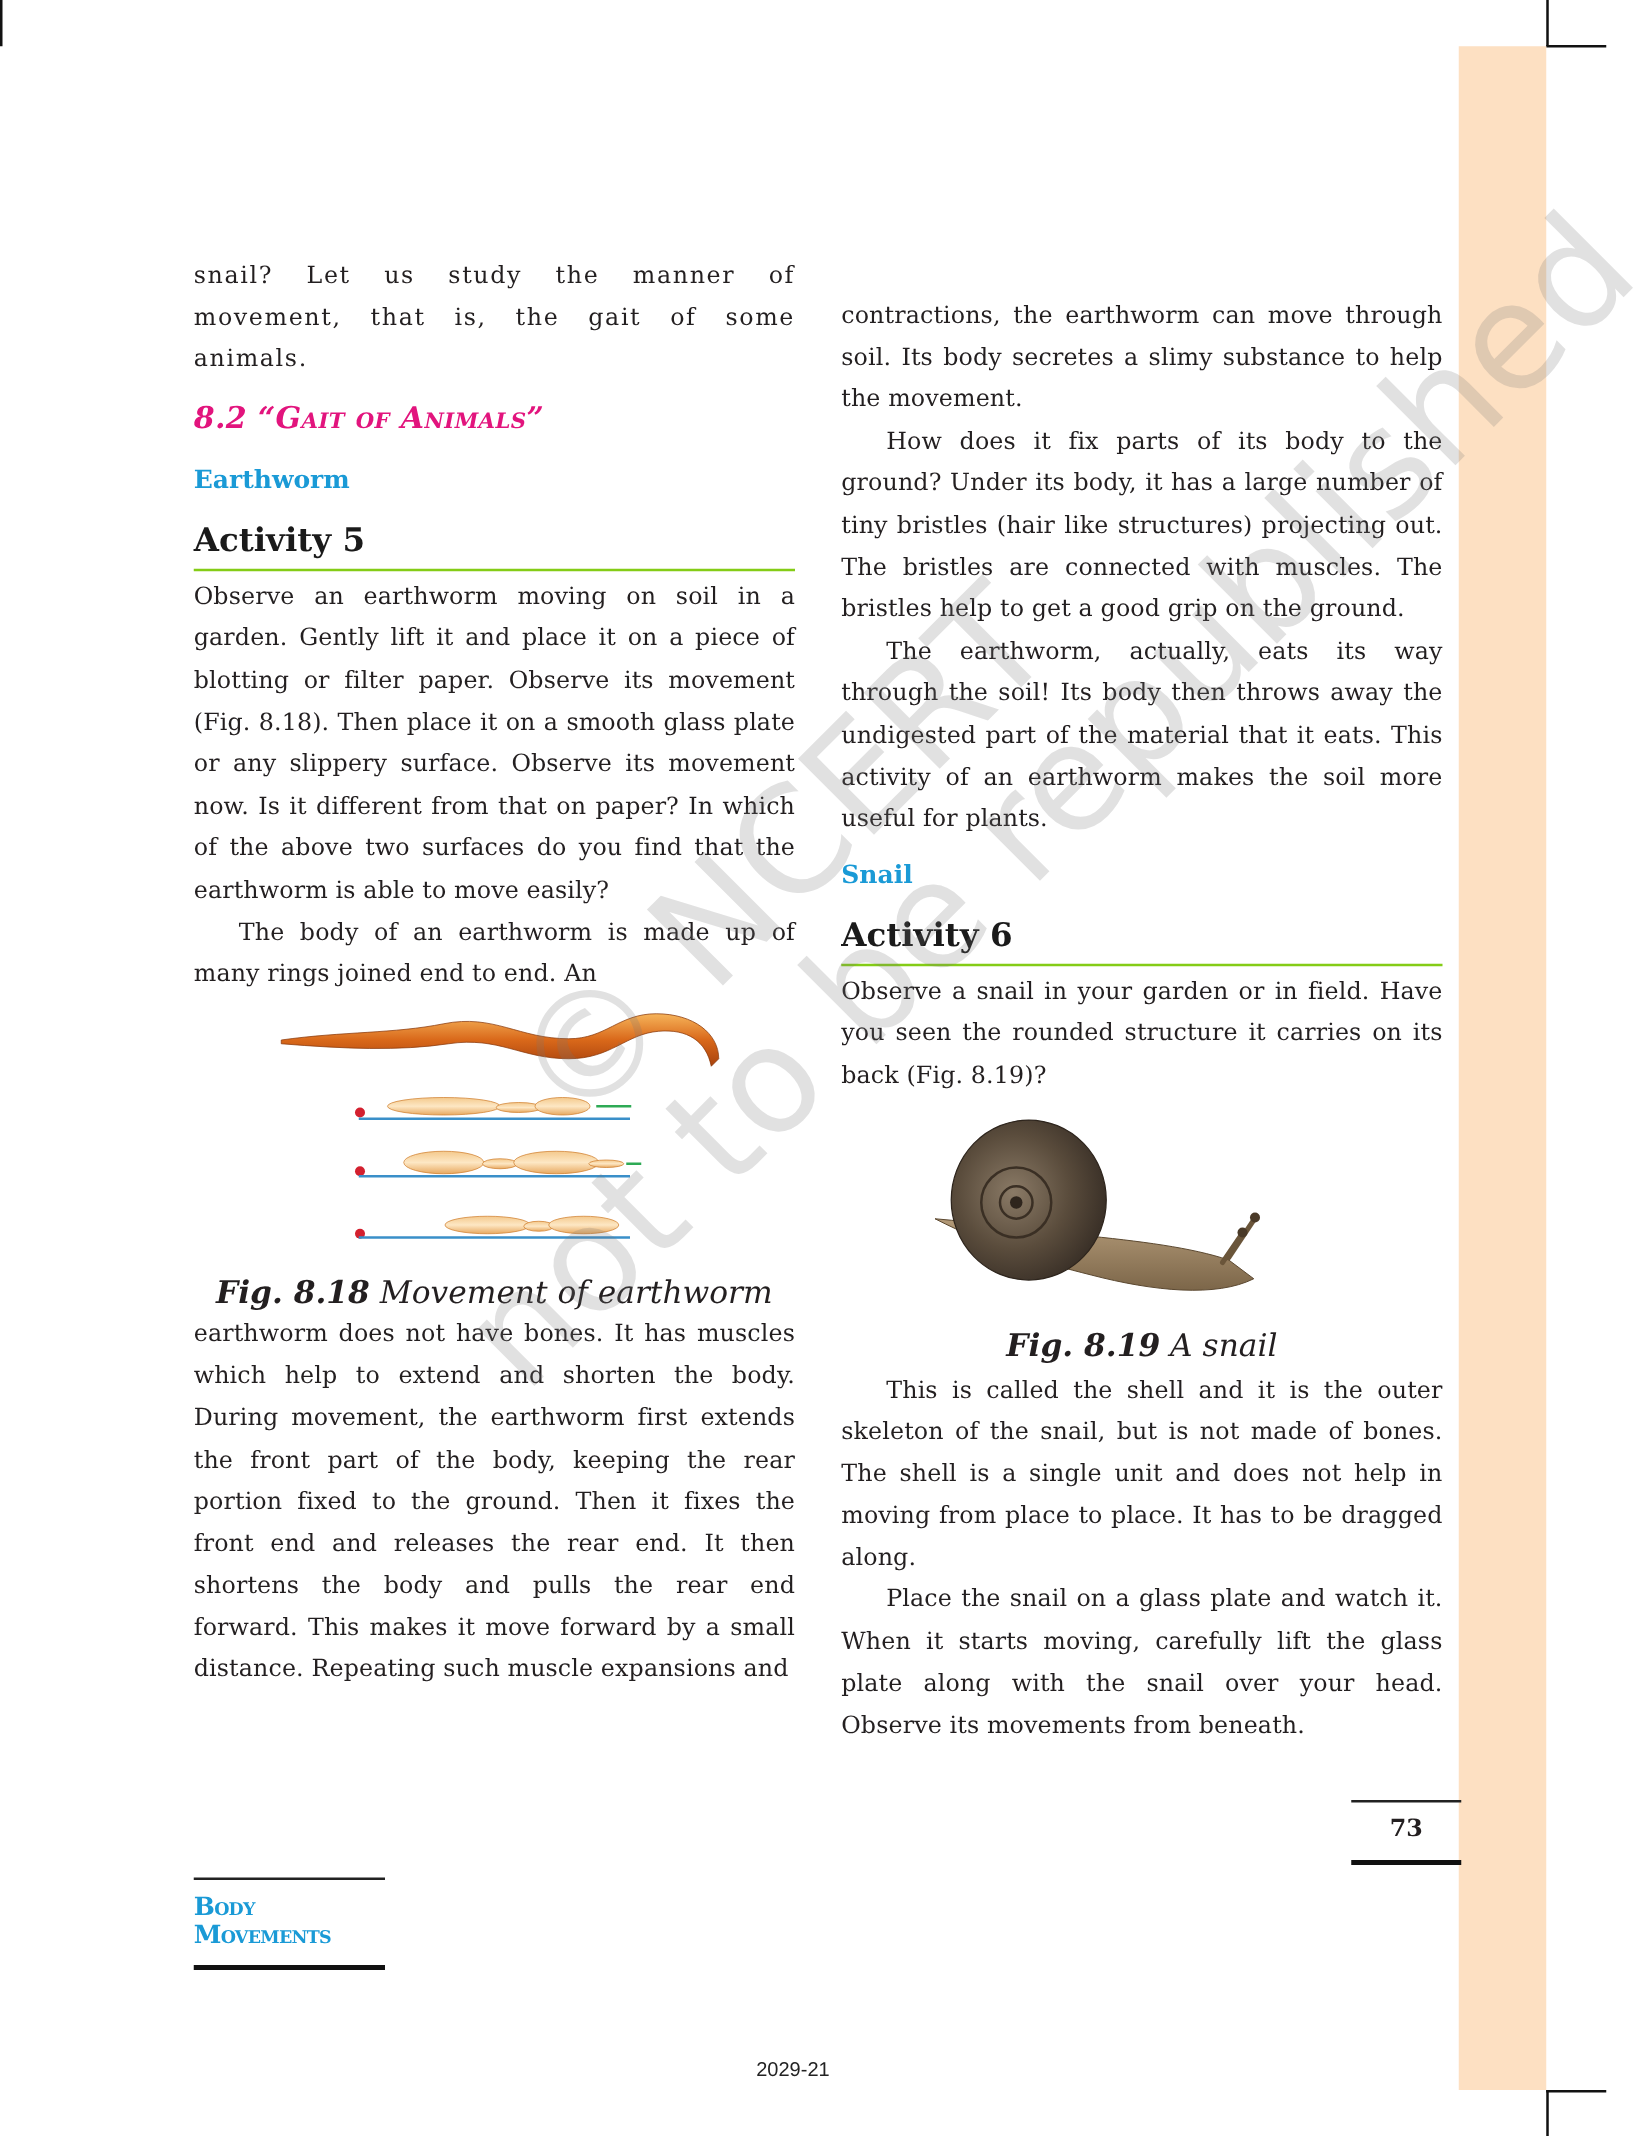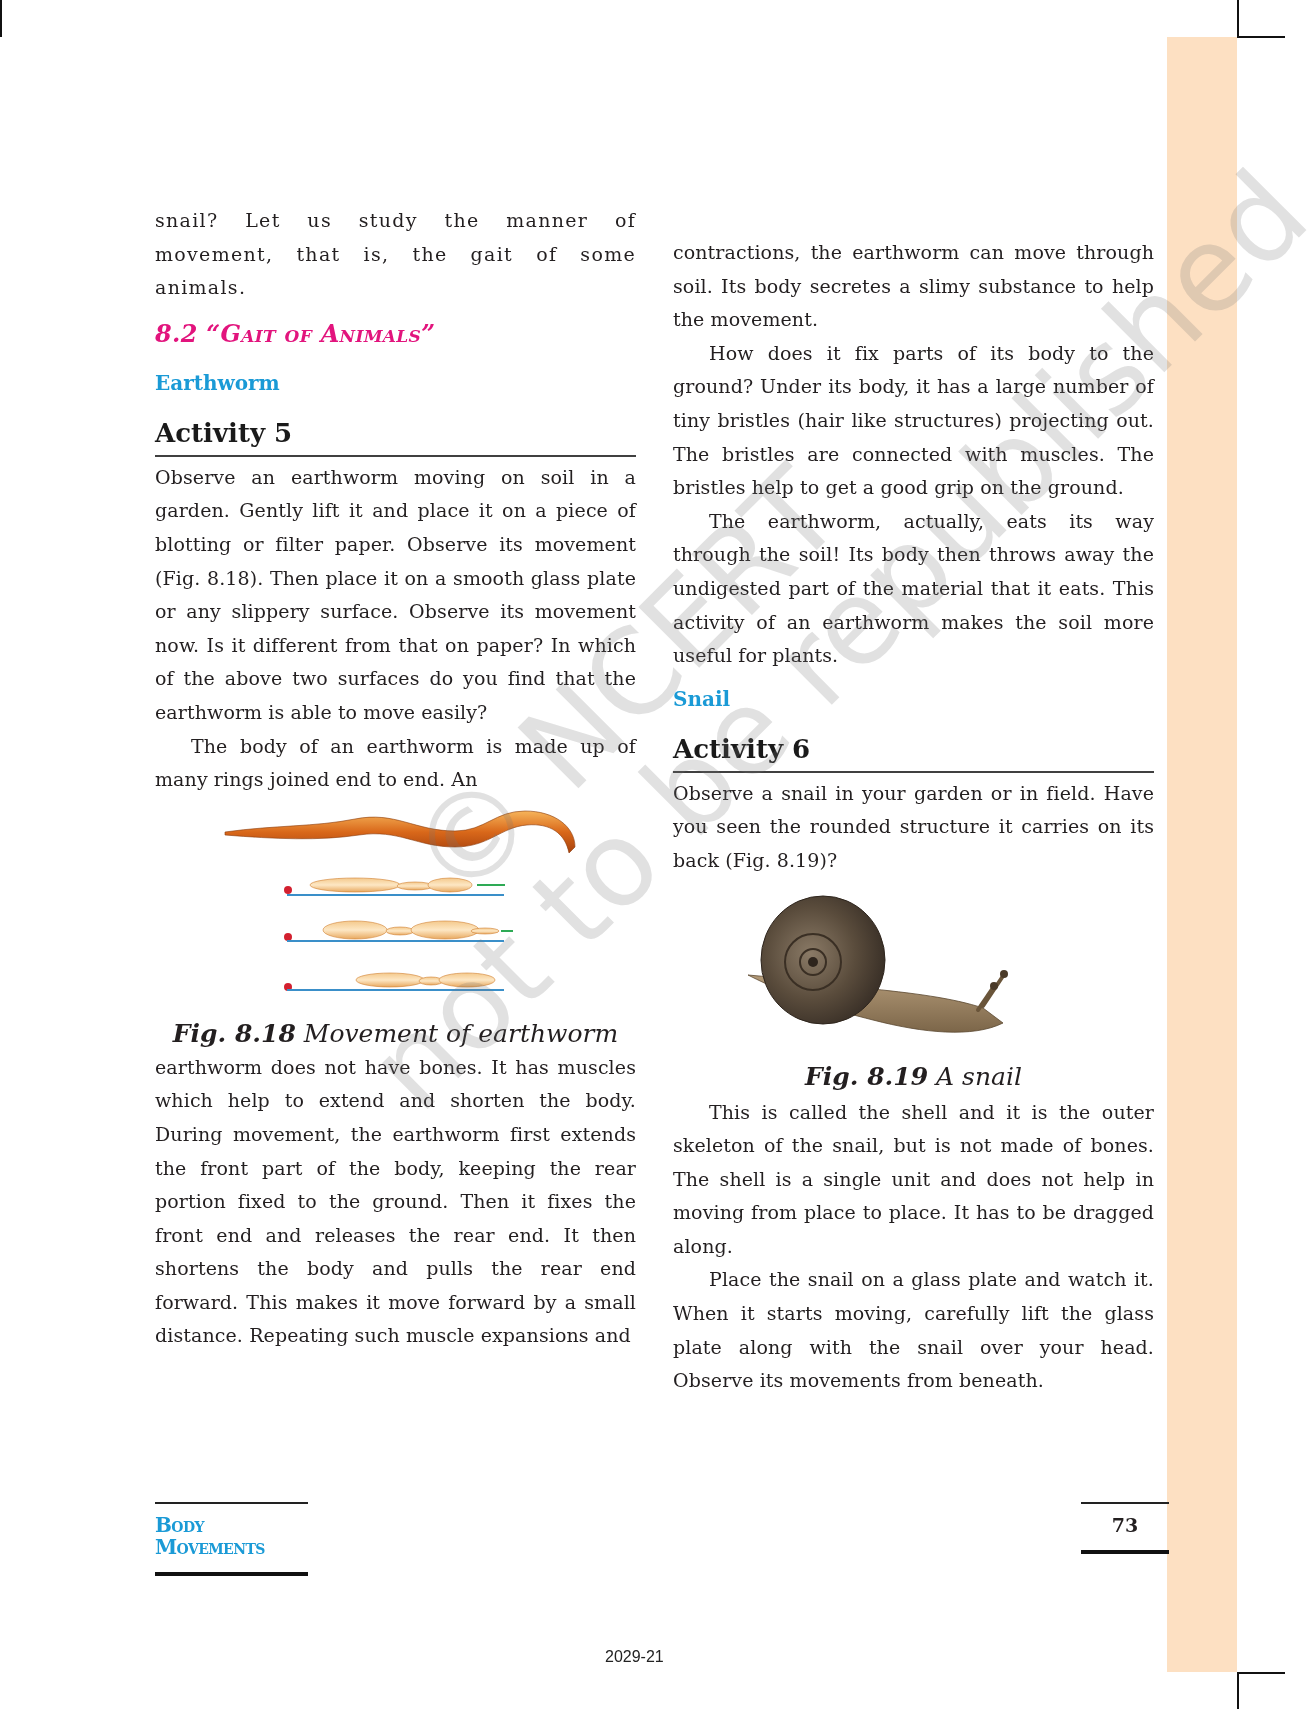--- a/index.html
+++ b/index.html
@@ -24,21 +24,21 @@
     font-size: 24px; margin: 12px 0 0 0; line-height: 34px; letter-spacing: 0.3px; font-style: italic;
   }
   .sec-title .sc { font-variant: small-caps; }
   .sub-title {
     font-family: "DejaVu Serif", serif; font-weight: bold; color: #1a9ad6;
     font-size: 20px; margin: 14px 0 0 0; line-height: 36px;
   }
   .act-title {
     font-family: "DejaVu Serif", serif; font-weight: bold; color: #1a1a1a;
     font-size: 26px; margin: 14px 0 0 0; line-height: 36px;
-    border-bottom: 2px solid #404040; padding-bottom: 4px; margin-bottom: 4px;
+    border-bottom: 2px solid #84cc16; padding-bottom: 4px; margin-bottom: 4px;
   }
   .figure { position: relative; margin: 0; }
   .caption {
     text-align: center; font-size: 25px; line-height: 26px; margin: 0;
   }
   .caption b { font-style: italic; font-weight: bold; }
   .caption i { font-style: italic; }
   .watermark {
     position: absolute; left: 330px; top: 560px; width: 900px; height: 560px;
     pointer-events: none; color: rgba(120,120,120,0.22);
@@ -46,21 +46,21 @@
     transform: rotate(-45deg); transform-origin: 50% 50%;
     text-align: center; white-space: nowrap;
   }
   .footer-left { position: absolute; left: 155px; top: 1502px; width: 153px; }
   .footer-left .rule-top { height: 2px; background: #222; }
   .footer-left .rule-bot { height: 4px; background: #111; margin-top: 14px; }
   .footer-left .label {
     margin-top: 10px; font-family: "DejaVu Serif", serif; font-weight: bold; color: #1a9ad6;
     font-size: 20px; font-variant: small-caps; letter-spacing: -0.6px; line-height: 22px;
   }
-  .footer-right { position: absolute; left: 1081px; top: 1502px; width: 88px; }
+  .footer-right { position: absolute; left: 1081px; top: 1440px; width: 88px; }
   .footer-right .rule-top { height: 2px; background: #222; }
   .footer-right .rule-bot { height: 4px; background: #111; margin-top: 14px; }
   .footer-right .num {
     margin-top: 10px; text-align: center; font-weight: bold; font-size: 19px; line-height: 22px;
     font-family: "DejaVu Serif", serif;
   }
   .year { position: absolute; left: 605px; top: 1648px; font-family: "Liberation Sans", sans-serif; font-size: 16px; color: #222; }
 </style>
 </head>
 <body>

